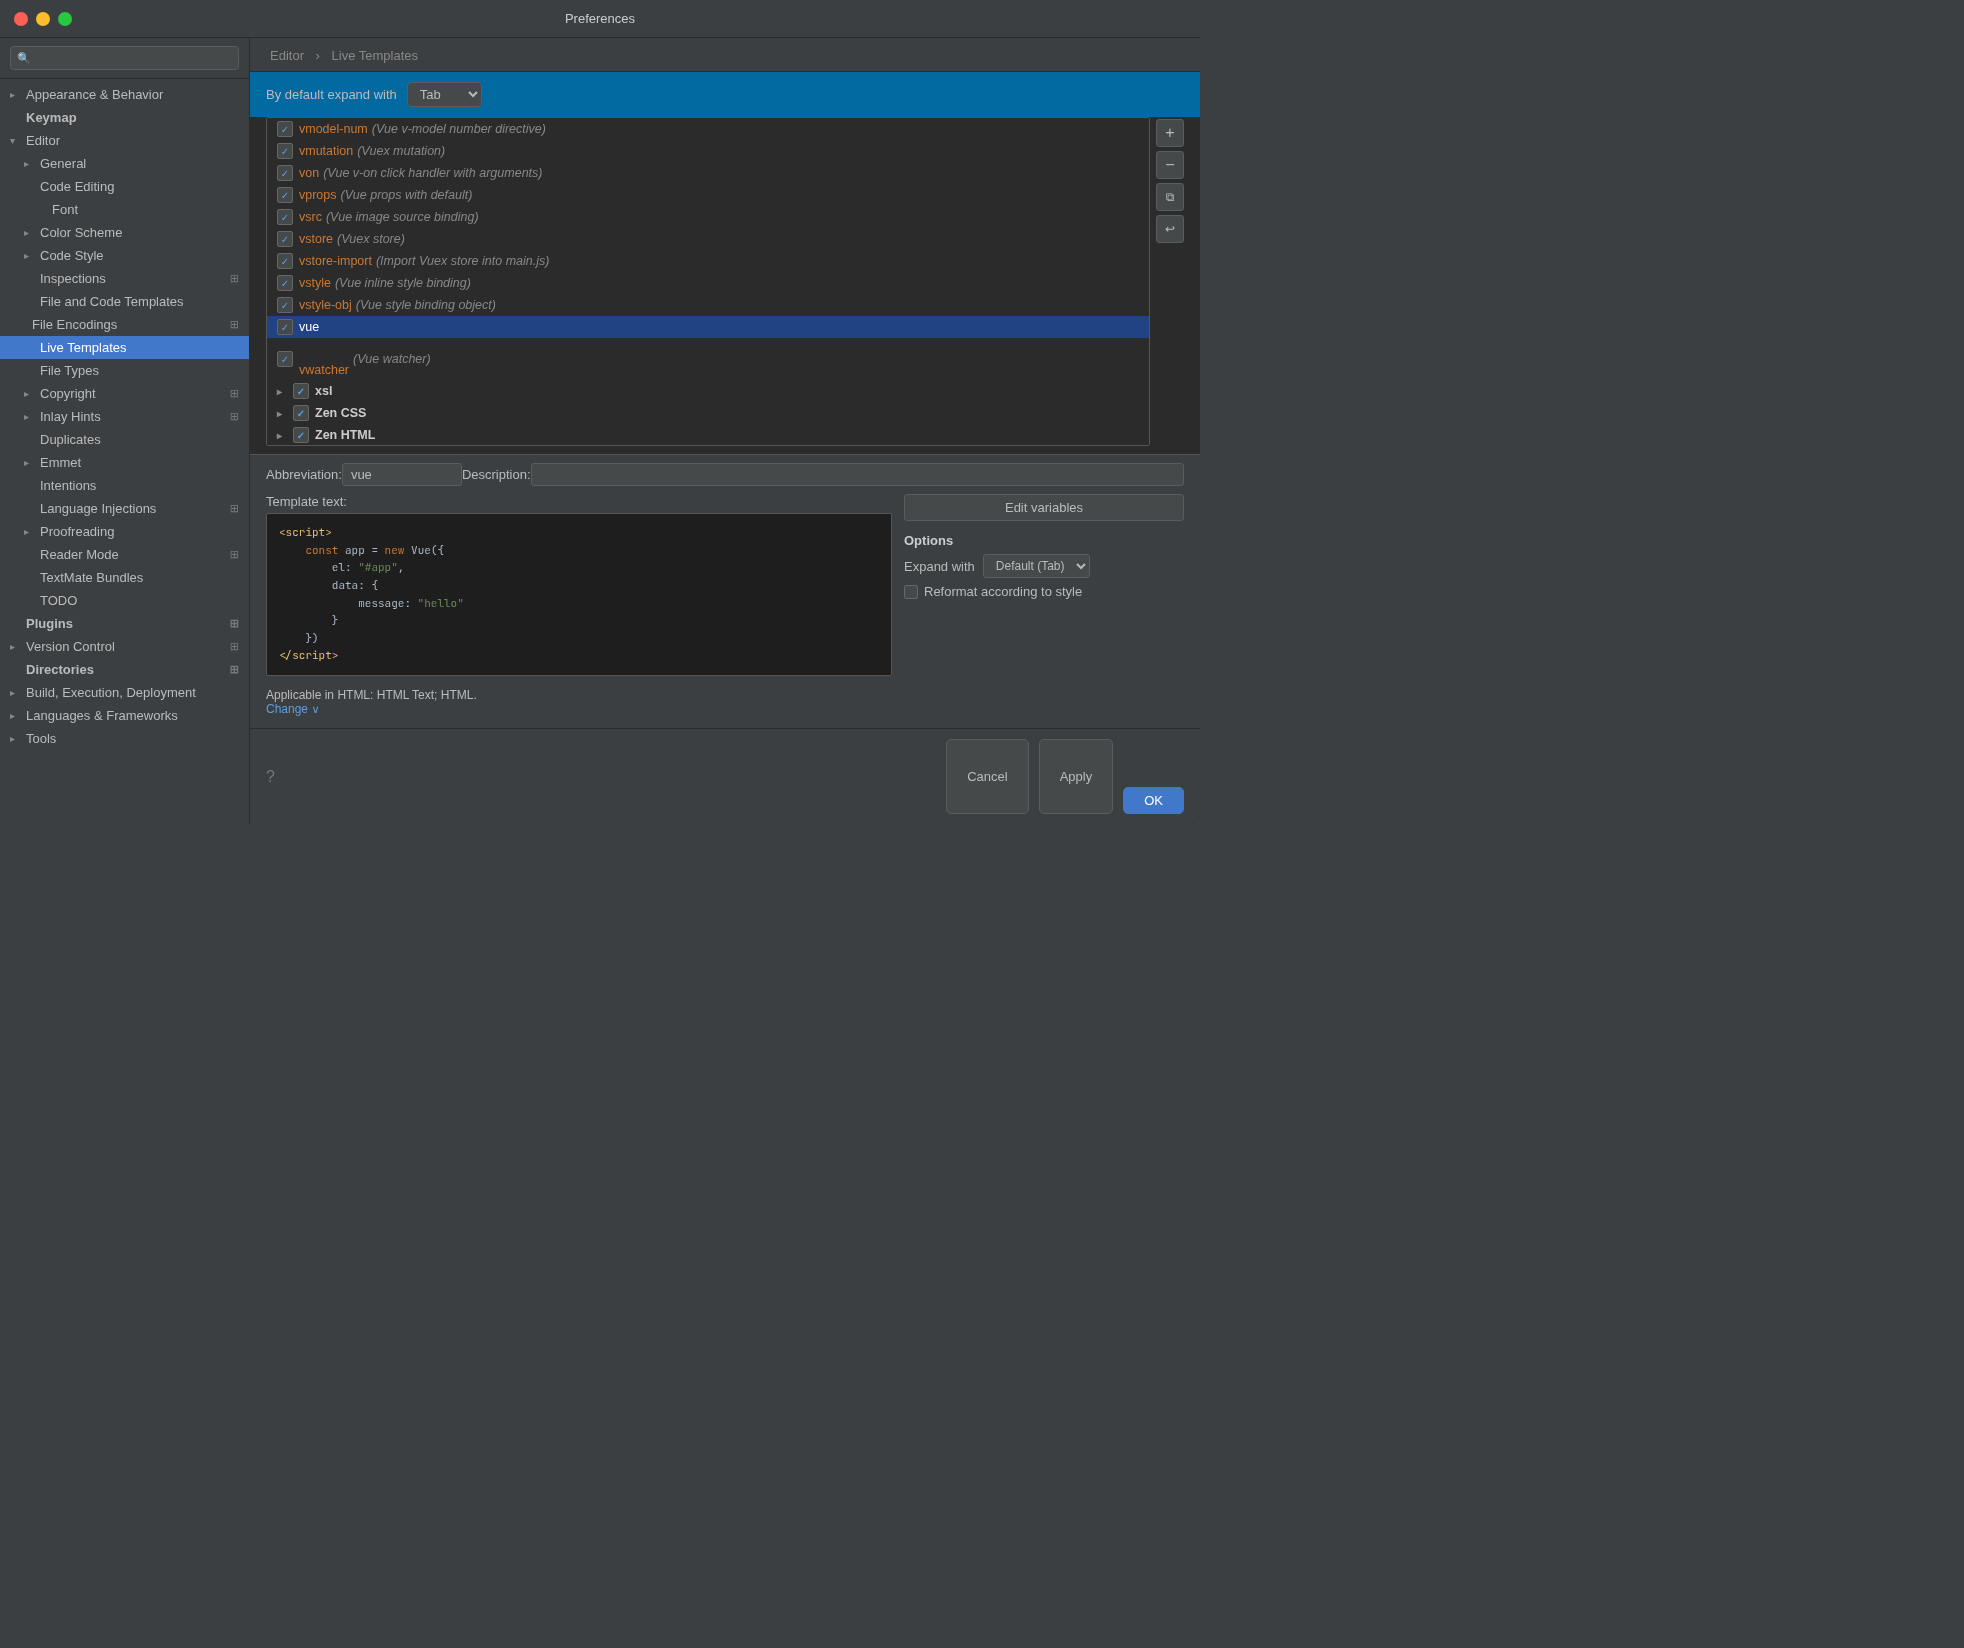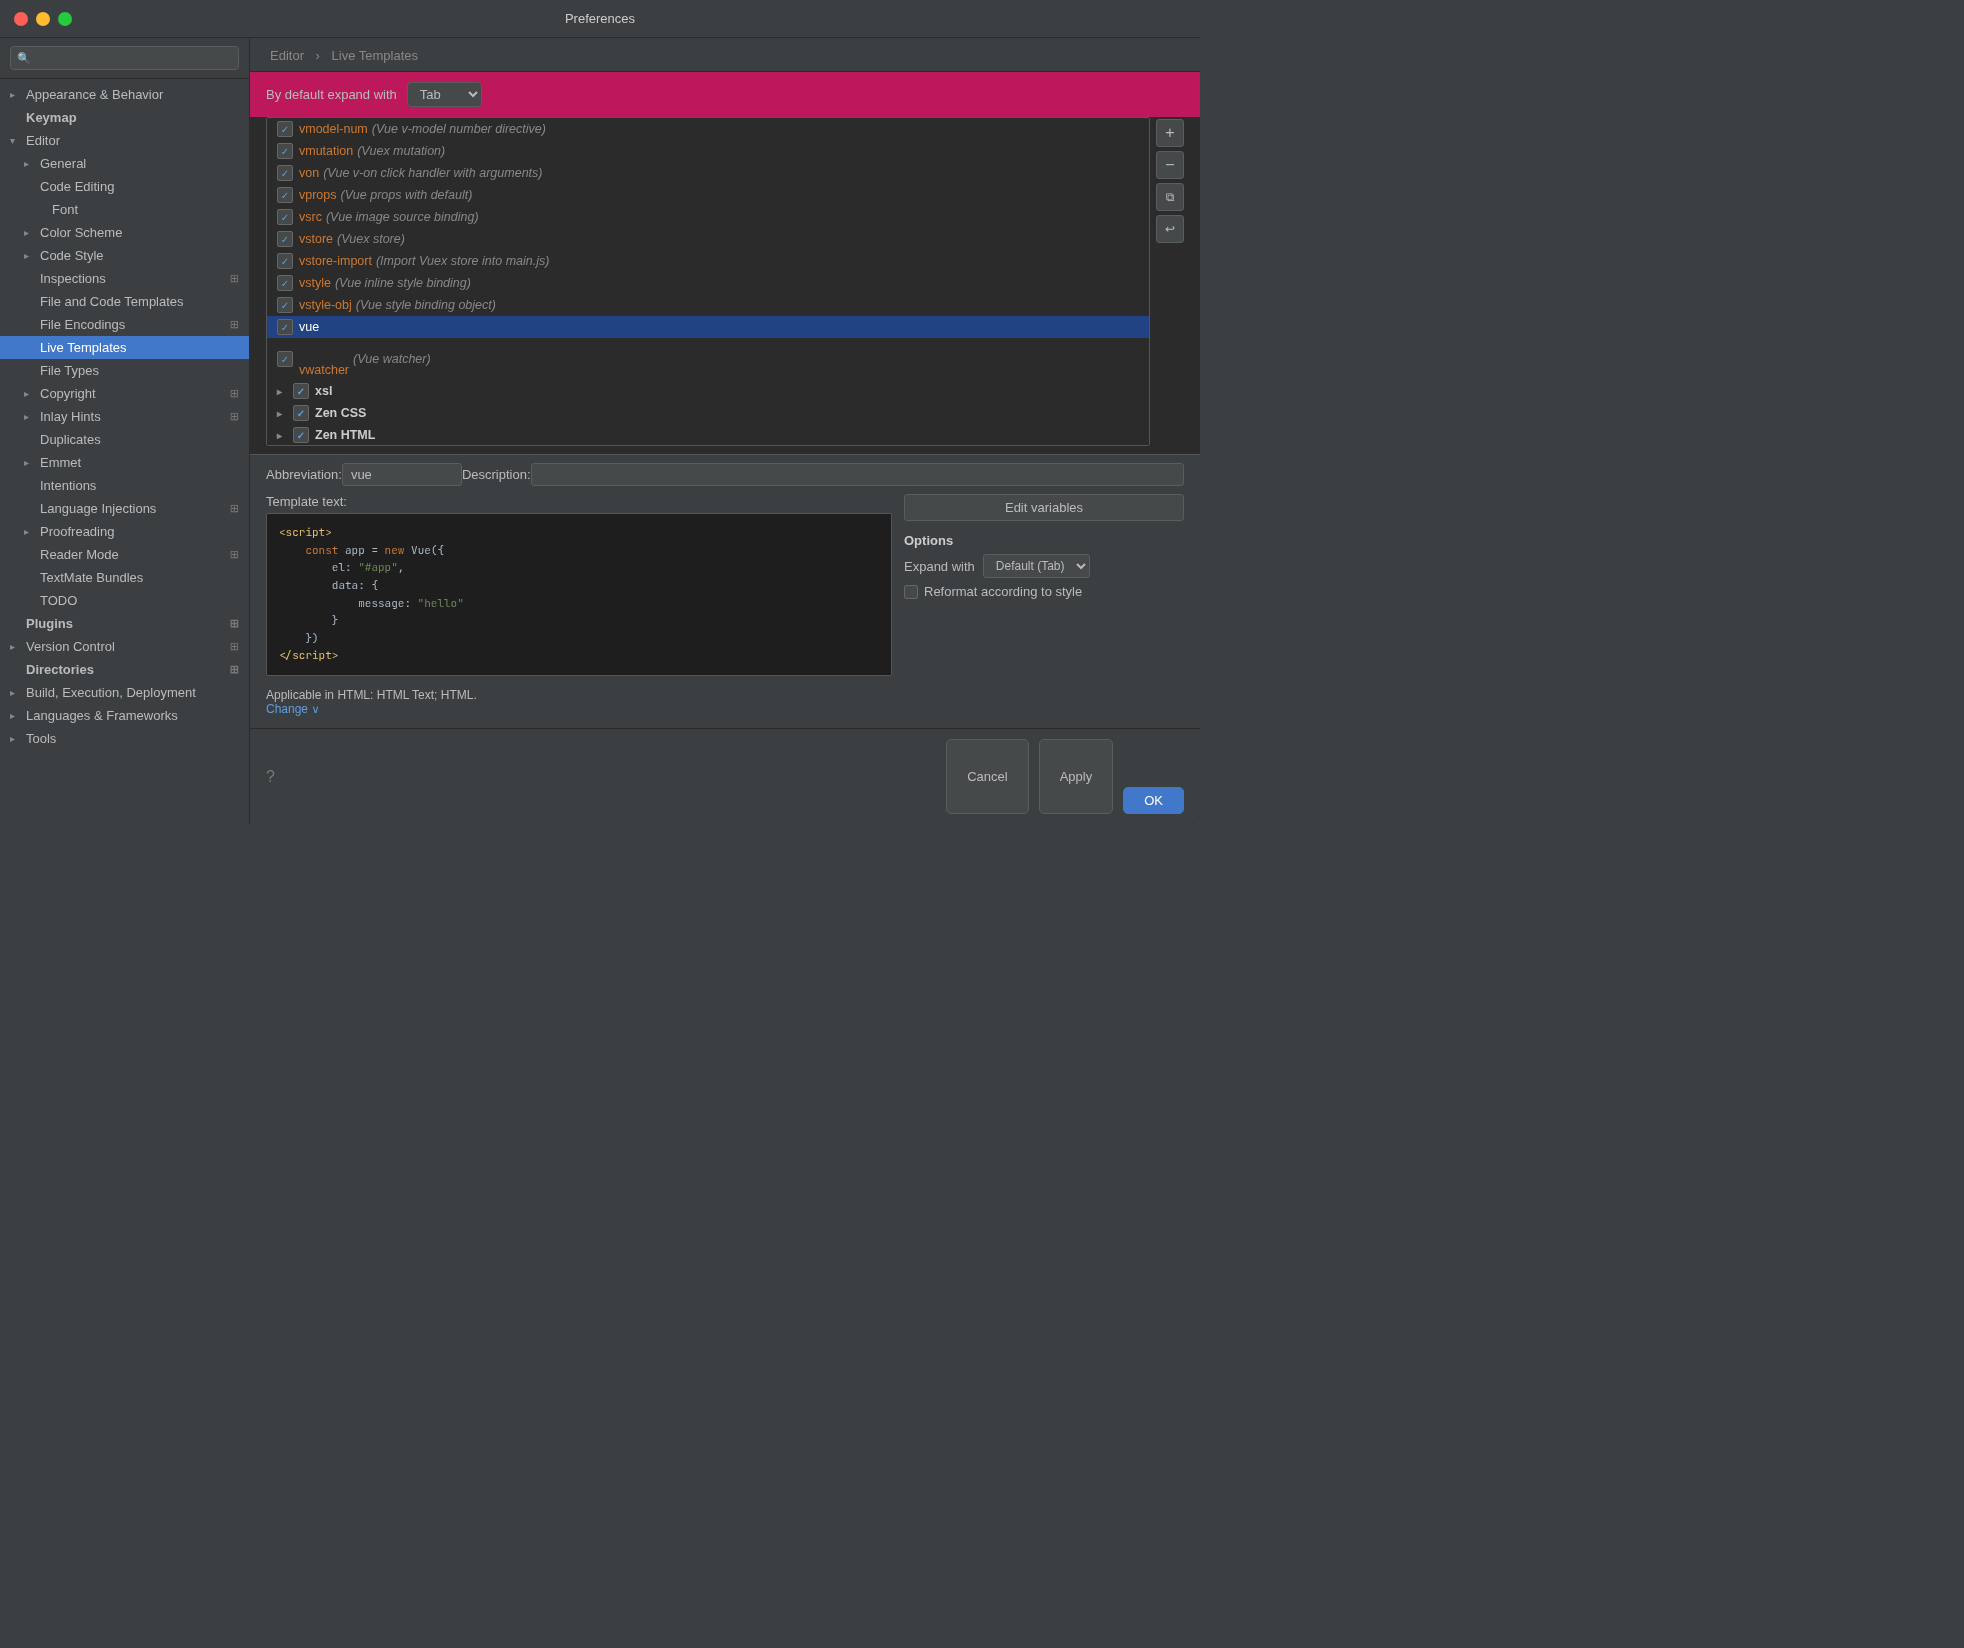--- a/index.html
+++ b/index.html
@@ -132,21 +132,21 @@
       background: #3c3f41;
       border-bottom: 1px solid #2b2b2b;
       flex-shrink: 0;
     }
     .breadcrumb span { color: #888; margin: 0 4px; }
     .toolbar-row {
       display: flex;
       align-items: center;
       padding: 10px 16px;
       gap: 10px;
-      background: #be185d;
+      background: #0369a1;
       flex-shrink: 0;
     }
     .toolbar-label { color: #bbb; font-size: 13px; }
     .toolbar-select {
       background: #45494a;
       border: 1px solid #5a5d5f;
       border-radius: 4px;
       color: #bbb;
       padding: 3px 8px;
       font-size: 13px;
@@ -420,21 +420,21 @@
         </div>
         <div class="sidebar-item" style="padding-left: 24px;">
           <span class="chevron"></span>
           <span>Inspections</span>
           <span class="icon-badge">⊞</span>
         </div>
         <div class="sidebar-item" style="padding-left: 24px;">
           <span class="chevron"></span>
           <span>File and Code Templates</span>
         </div>
-        <div class="sidebar-item" style="padding-left: 24px;">
+        <div class="sidebar-item" style="padding-left: 16px;">
           <span class="chevron"></span>
           <span>File Encodings</span>
           <span class="icon-badge">⊞</span>
         </div>
         <div class="sidebar-item active" style="padding-left: 24px;">
           <span class="chevron"></span>
           <span>Live Templates</span>
         </div>
         <div class="sidebar-item" style="padding-left: 24px;">
           <span class="chevron"></span>

